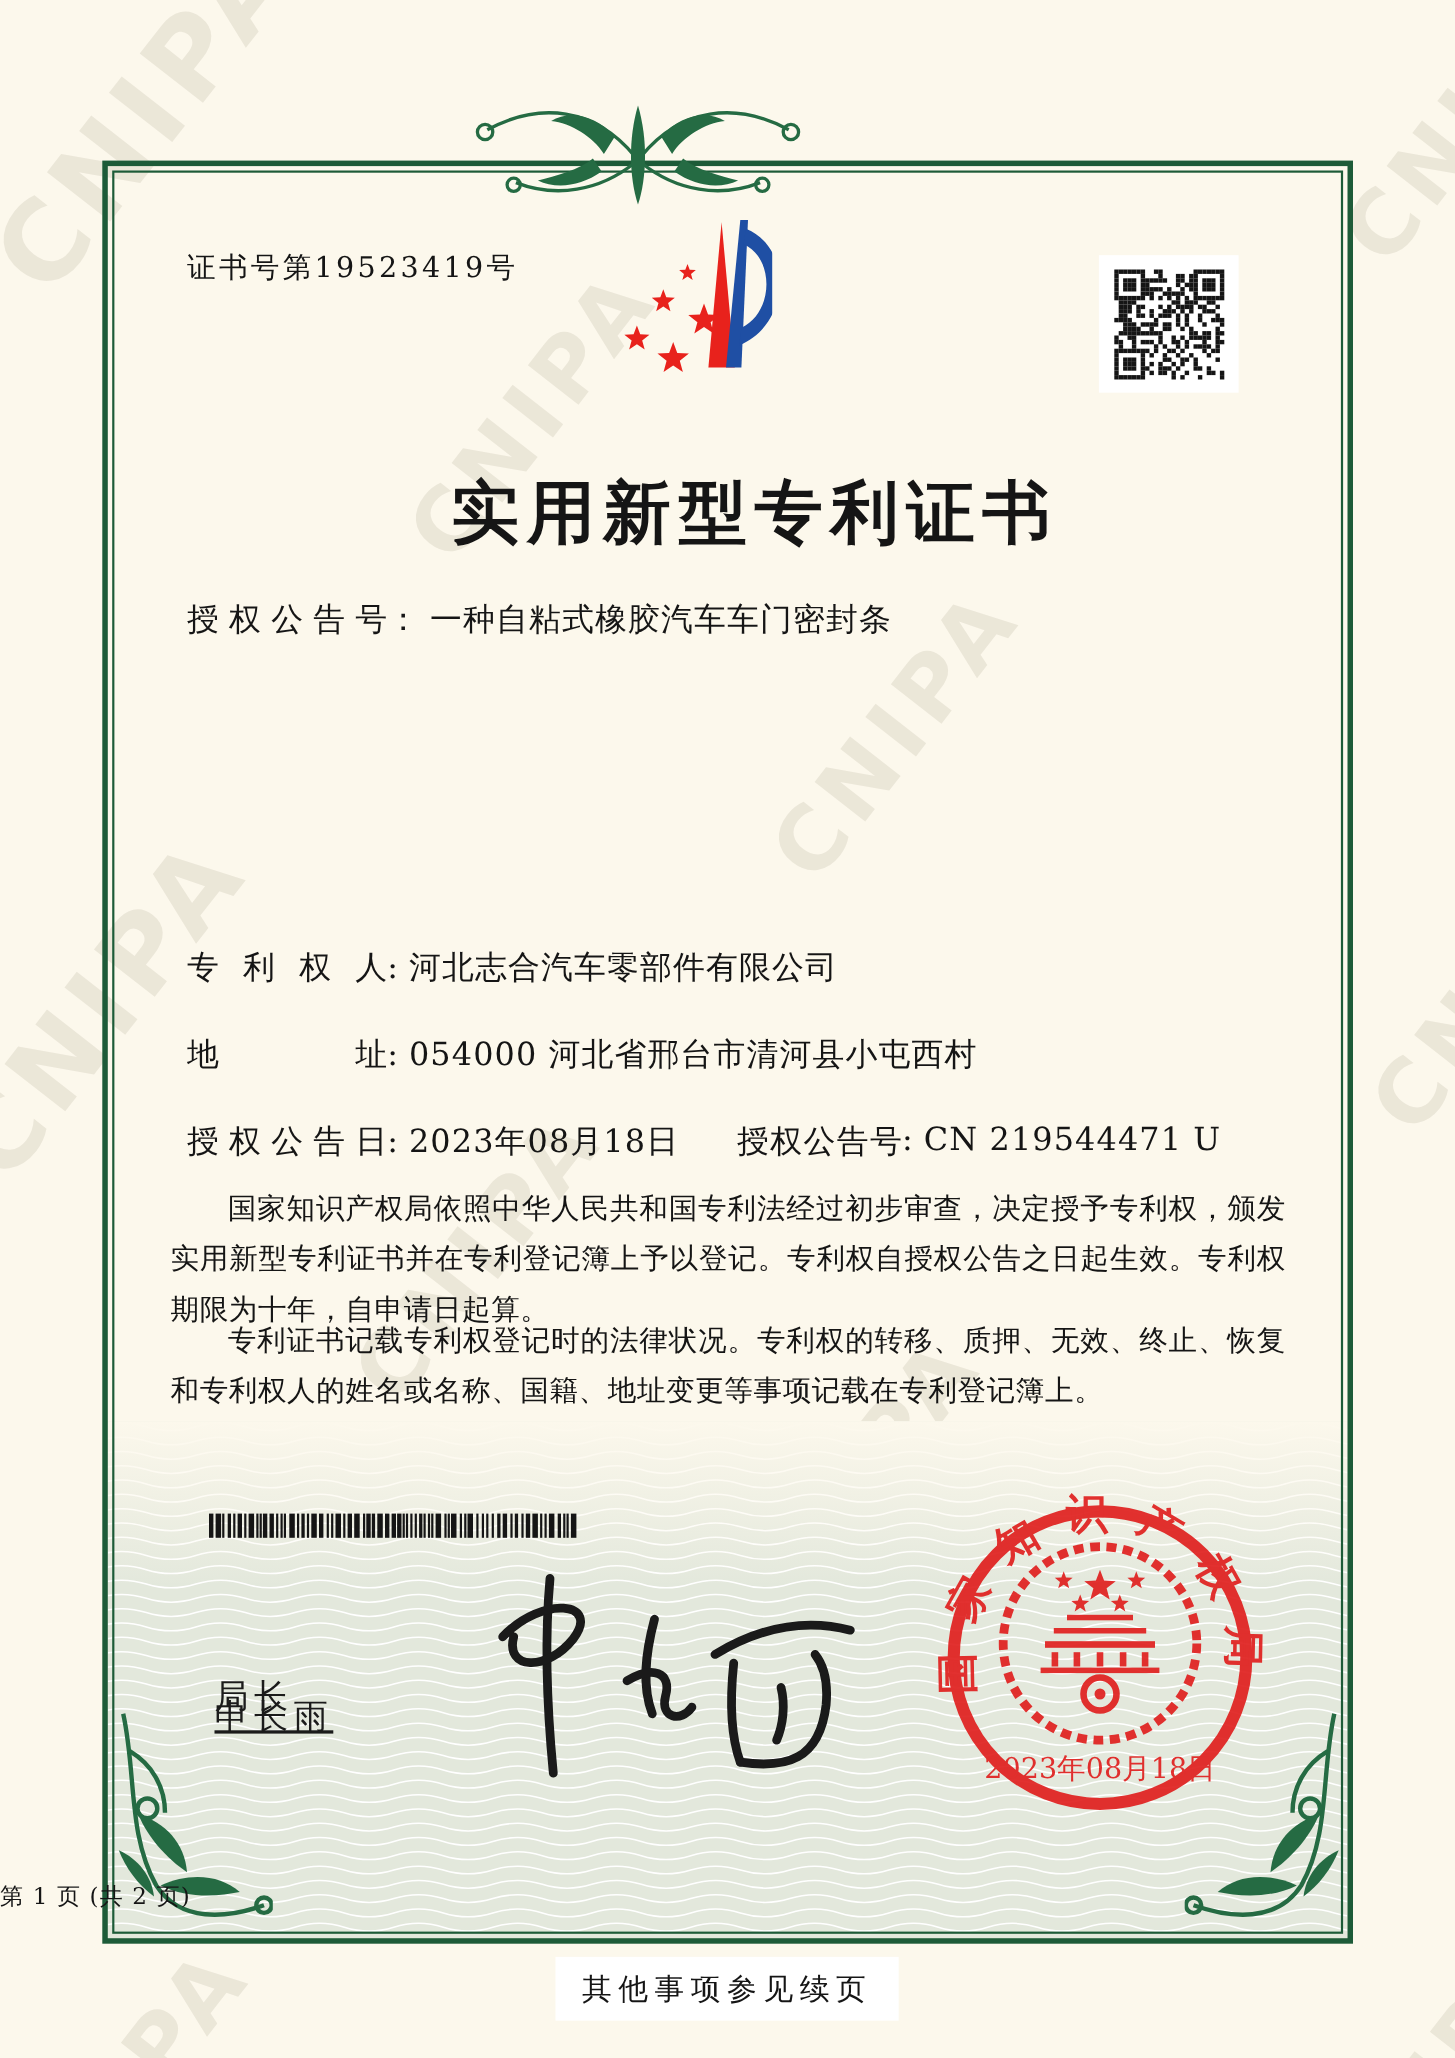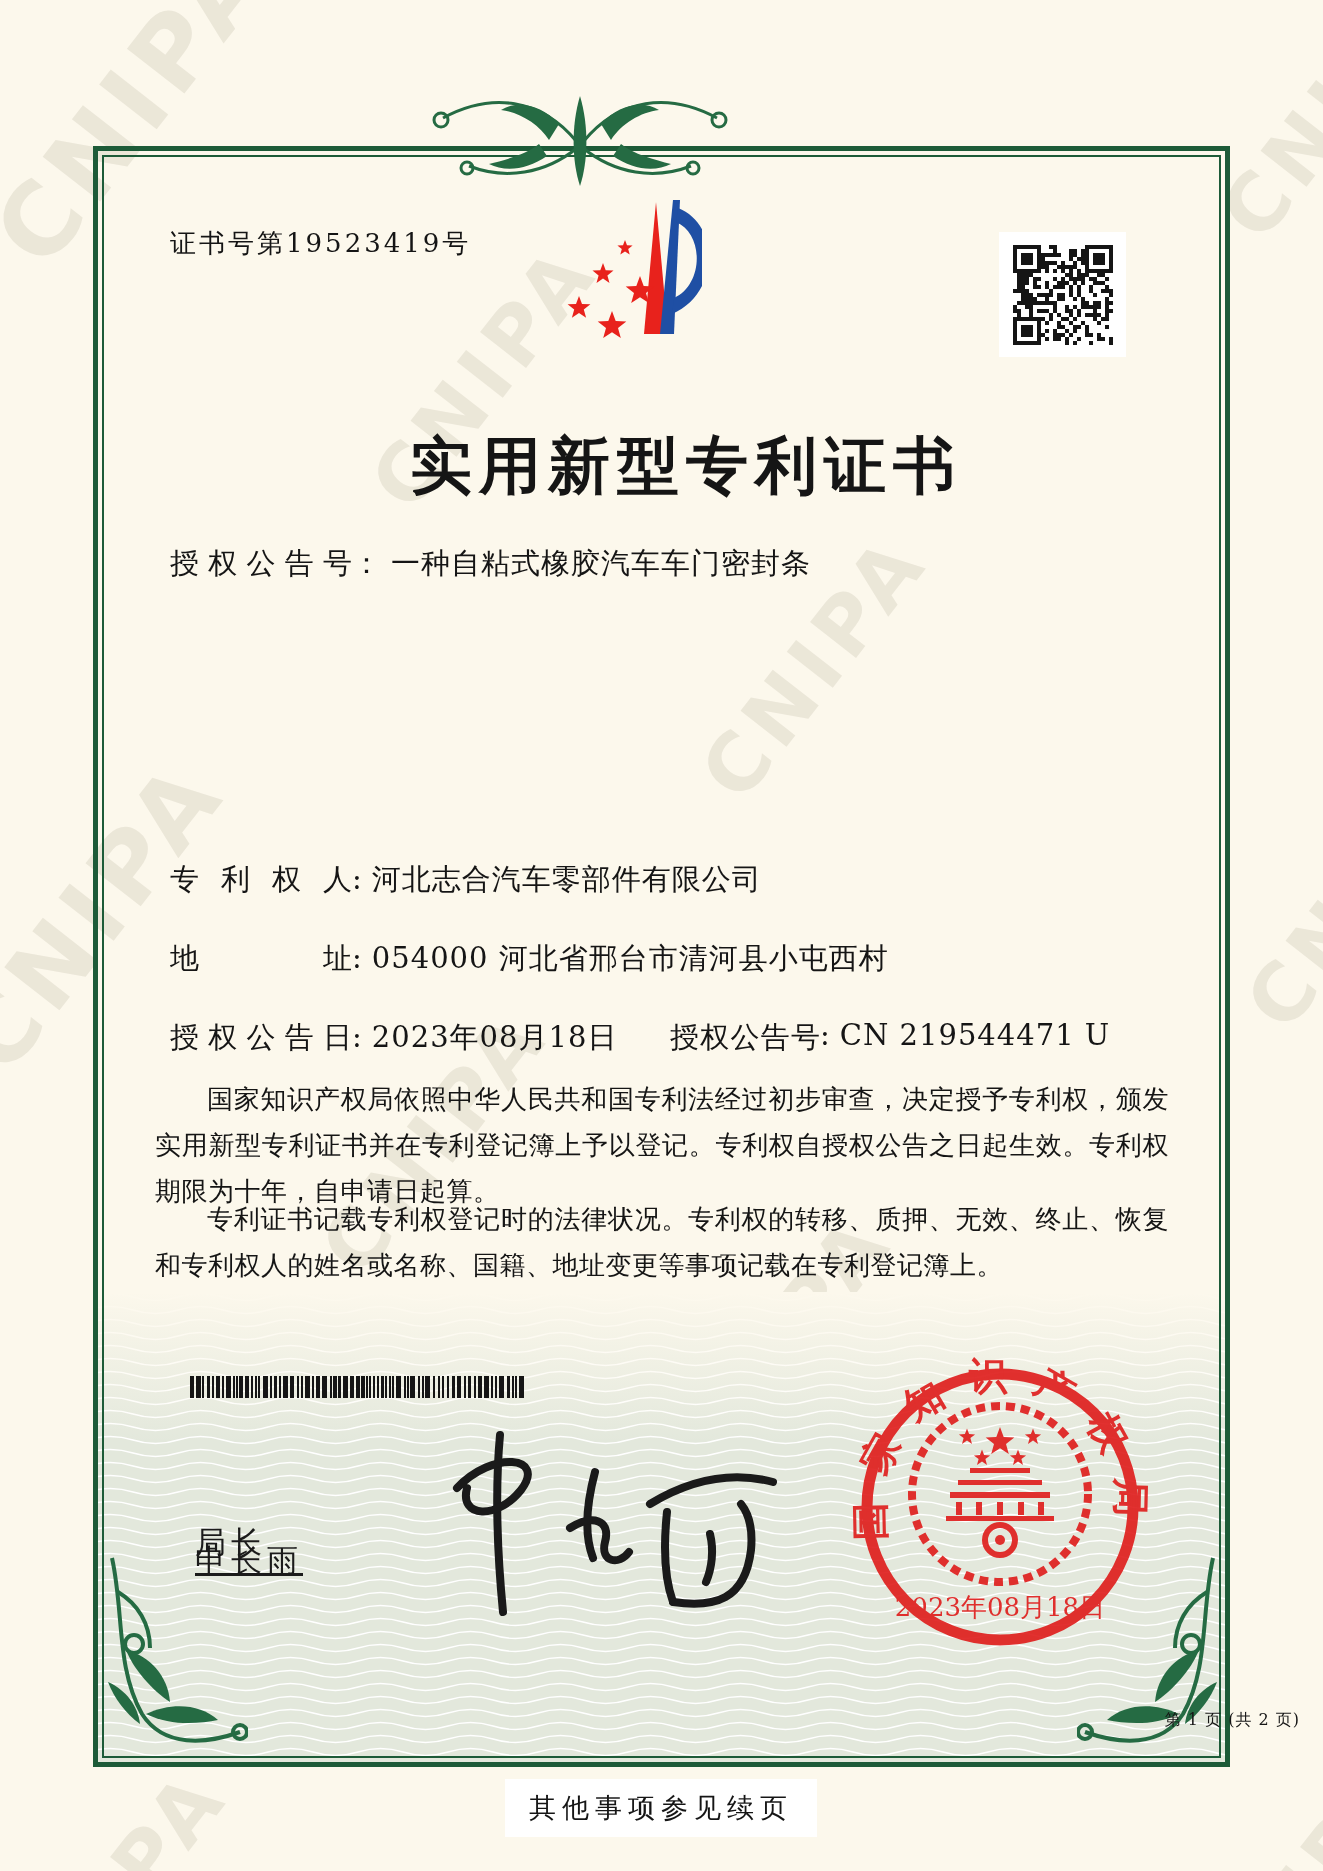--- a/index.html
+++ b/index.html
@@ -39,21 +39,21 @@
   .para{position:absolute;left:155px;width:1014px;font-size:26px;line-height:46px;
         text-align:justify;text-indent:2em;letter-spacing:0.5px;}
   
   .barcode{position:absolute;left:190px;top:1376px;width:335px;height:22px;display:flex;}
   .barcode i{display:block;height:100%;}
   .barcode i.bk{background:#151515;}
   
   .director{position:absolute;left:195px;font-size:31px;letter-spacing:5px;
             font-family:"DejaVu Sans","Liberation Sans",sans-serif;font-weight:500;color:#1b1b1b;}
   
-  .page-num{position:absolute;left:0;top:1710px;width:1300px;text-align:right;font-size:16px;
+  .page-num{position:absolute;left:0;top:1710px;width:1300px;text-align:left;font-size:21px;
             letter-spacing:1px;}
   .cont-box{position:absolute;left:505px;top:1779px;width:312px;height:58px;background:#ffffff;
             display:flex;align-items:center;justify-content:center;}
   .cont-text{font-size:27px;letter-spacing:6px;}
   svg{display:block;}
 </style>
 </head>
 <body>
 
 <div class="page">

